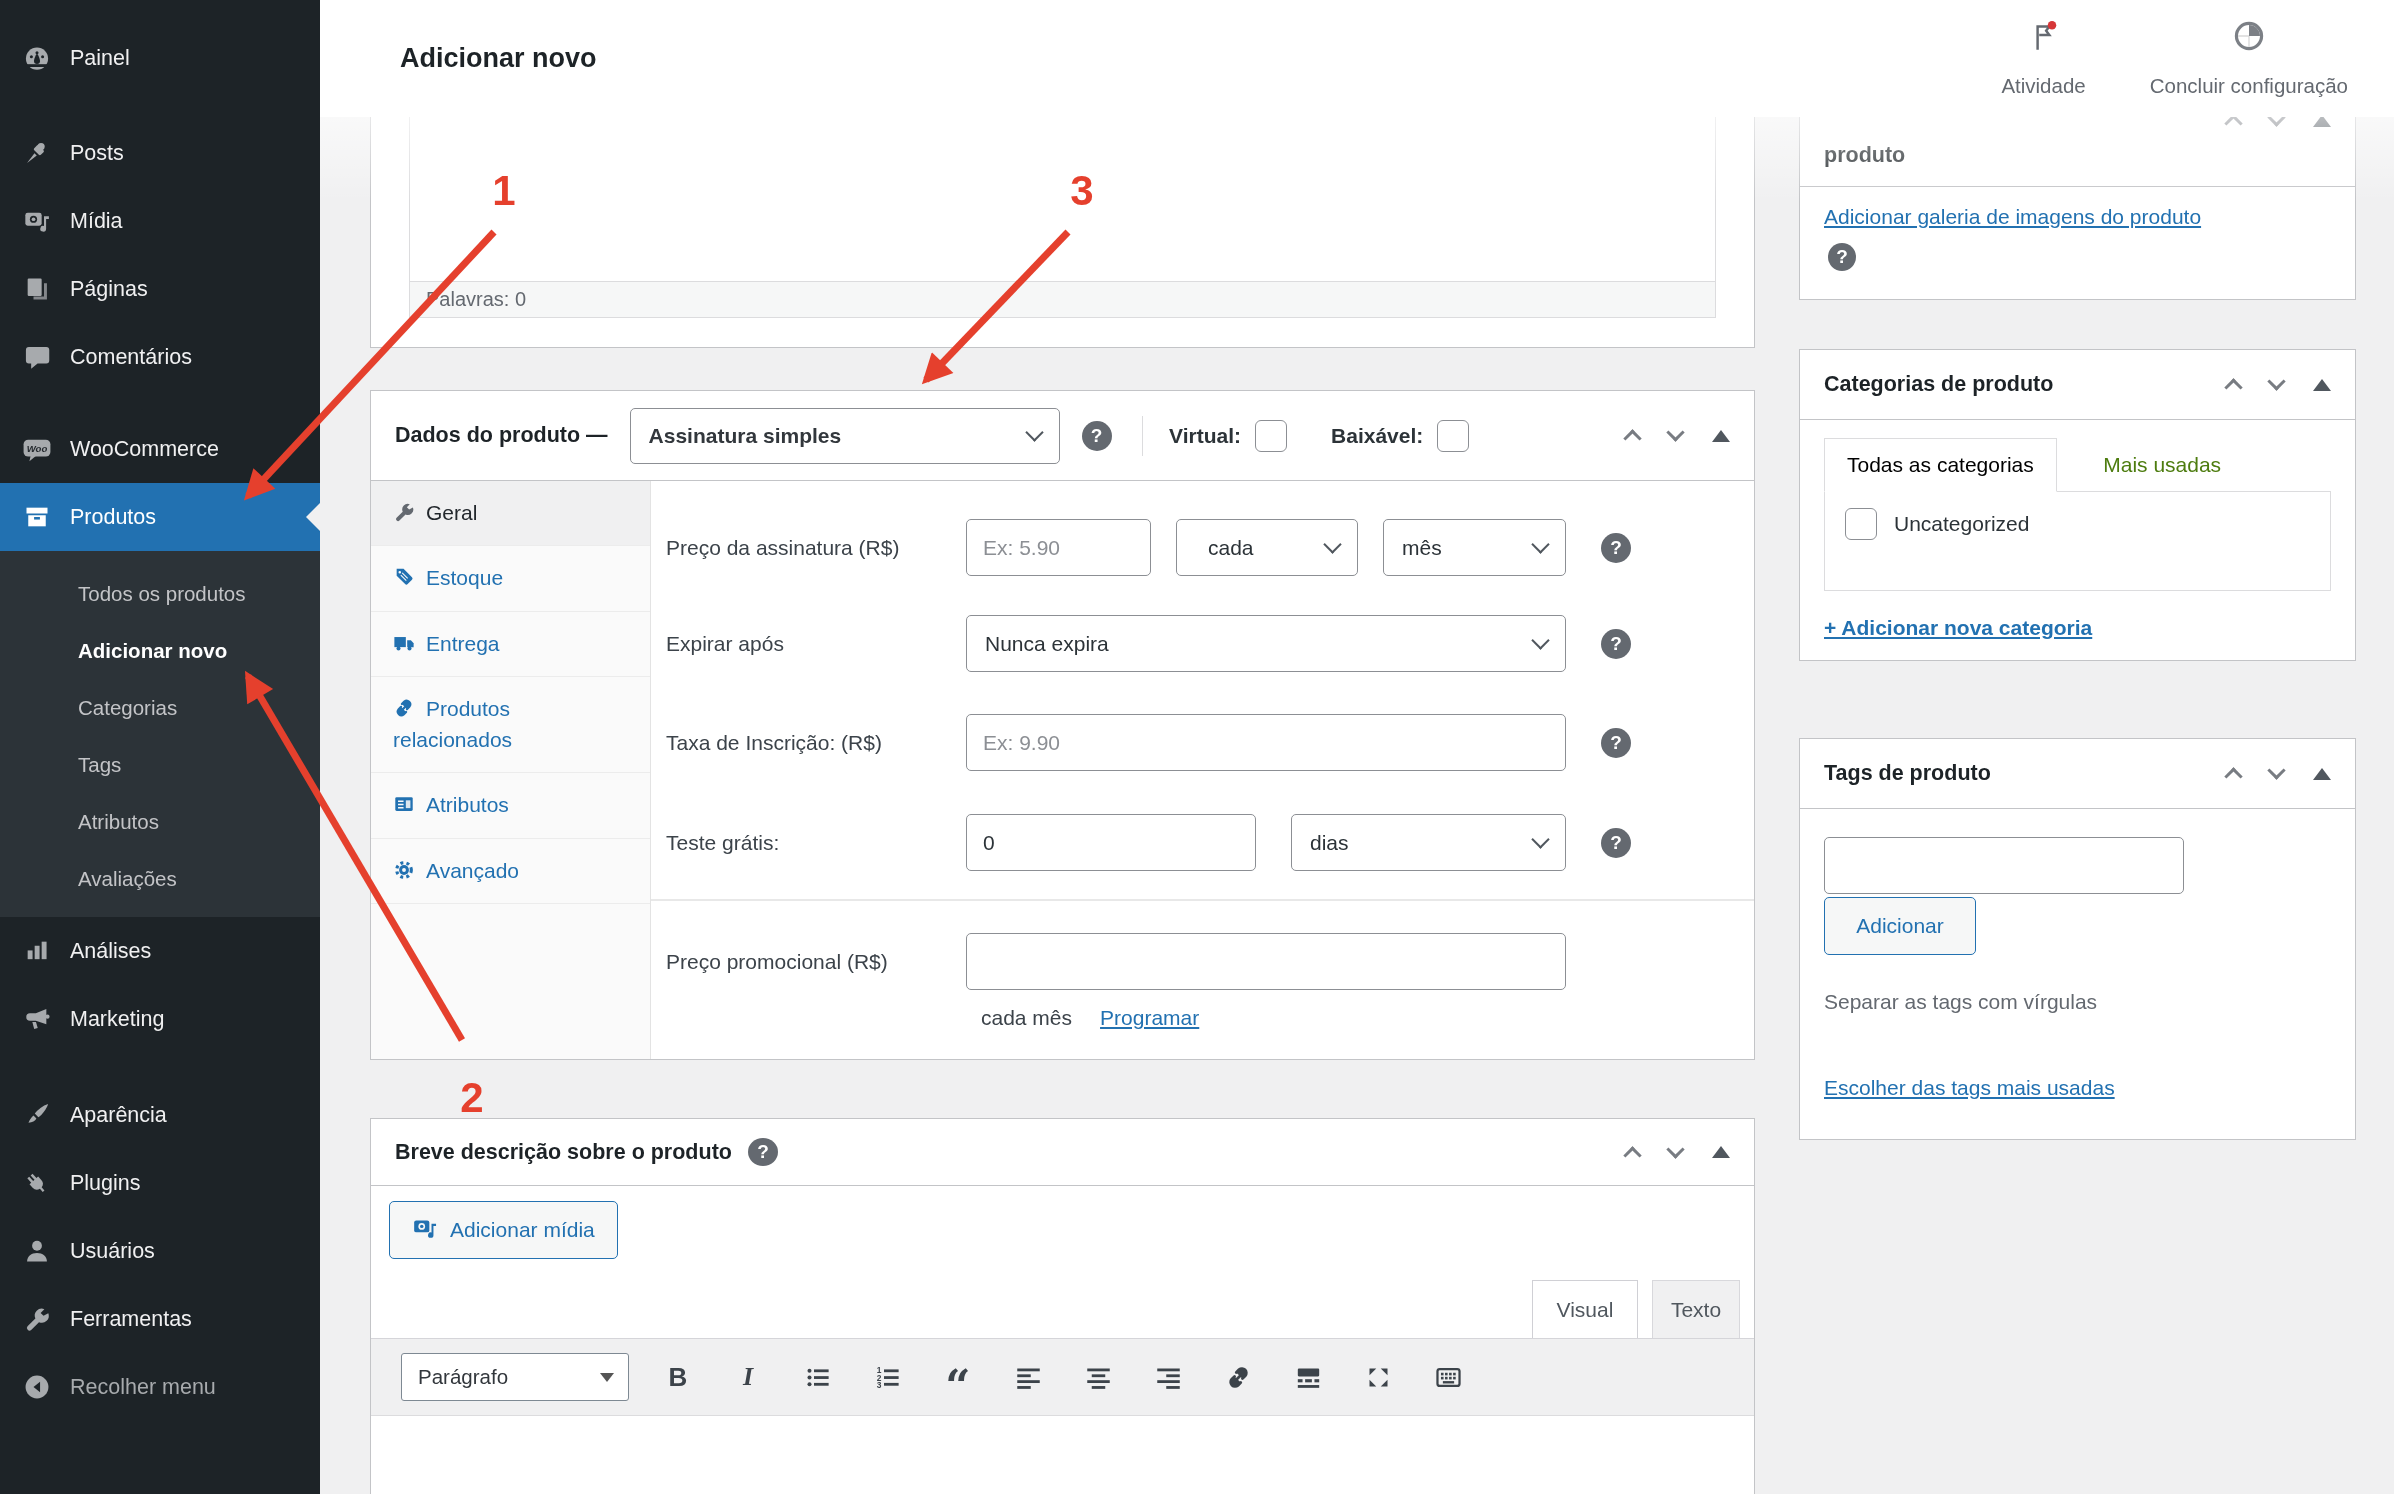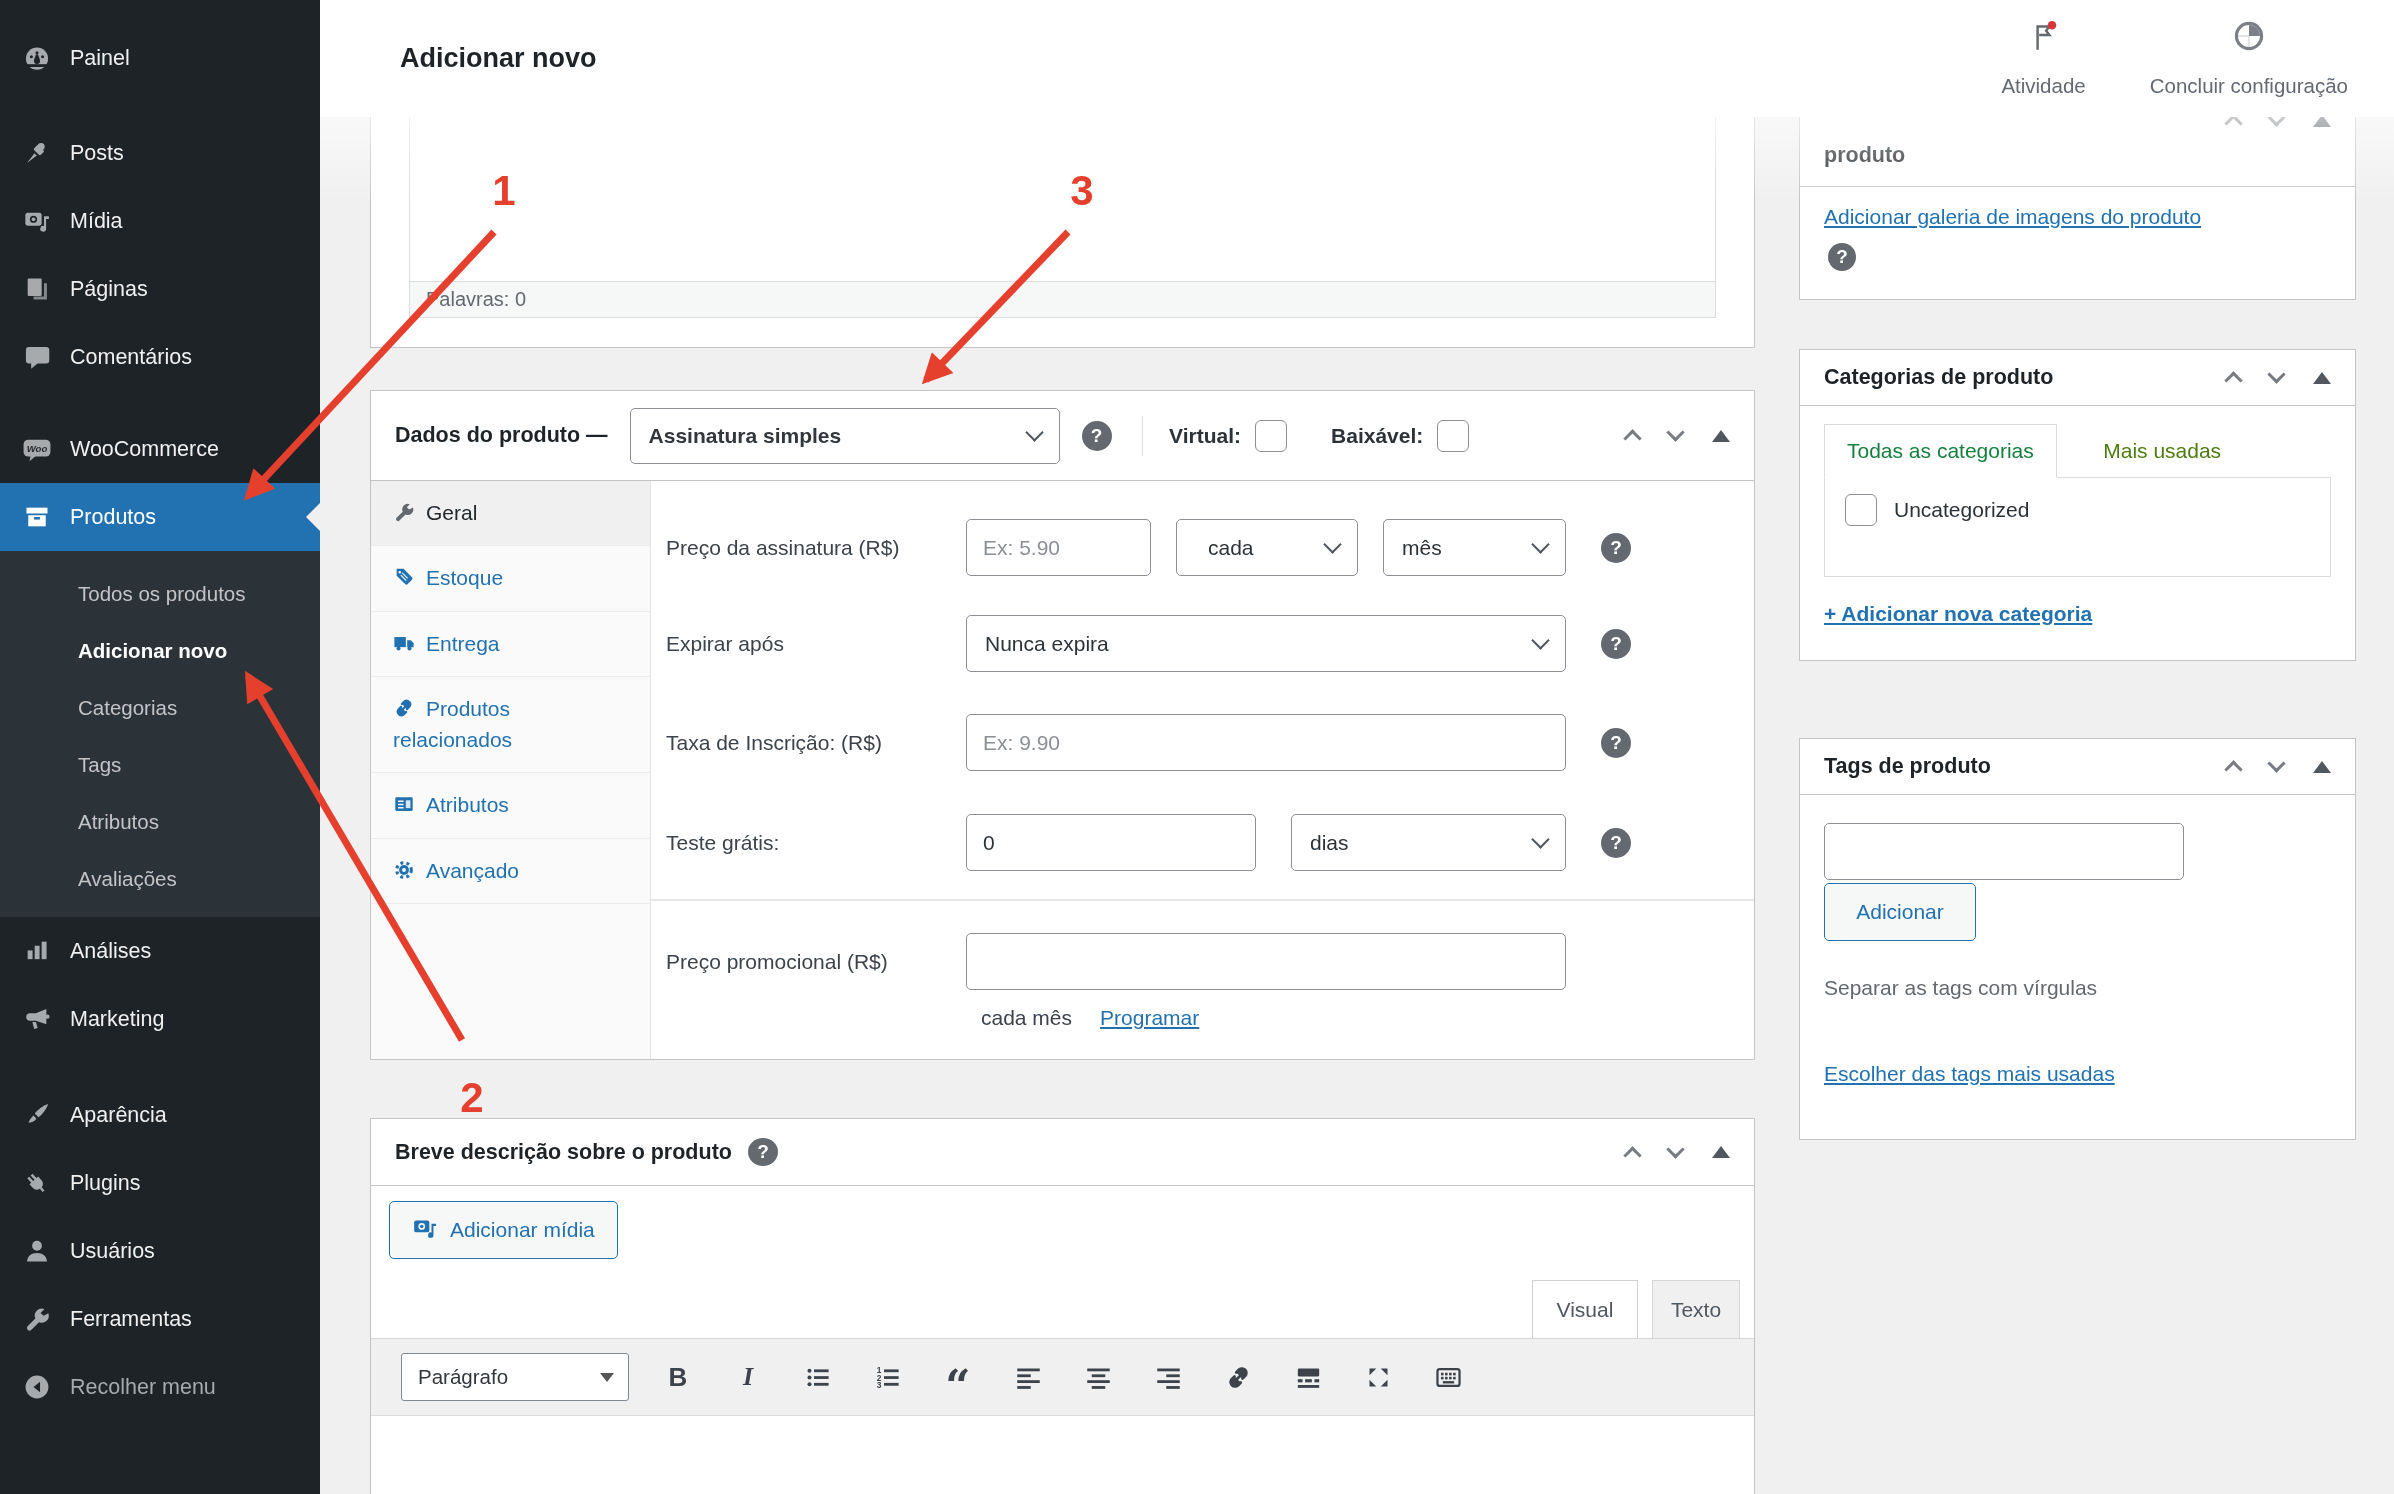--- a/index.html
+++ b/index.html
@@ -113,24 +113,24 @@
 
   
   .rpanel { position:absolute; left:1799px; width:557px; background:#fff; border:1.5px solid #c3c4c7; }
   #gallery-panel { top:80px; height:220px; }
   #gp-head { height:106px; border-bottom:1.5px solid #c3c4c7; display:flex; align-items:flex-end; padding:0 24px 18px; font-weight:bold; font-size:21.5px; position:relative; }
   #gp-head .pc { position:absolute; top:30px; right:24px; }
   #gp-body { padding:18px 24px 0; }
   #gp-body .tip { margin:14px 0 0 4px; width:28px; height:28px; }
   #cat-panel { top:349px; height:312px; }
   #tags-panel { top:738px; height:402px; }
-  .rp-head { height:56px; display:flex; align-items:center; padding:0 24px; border-bottom:1.5px solid #c3c4c7; font-weight:bold; font-size:21.5px; }
+  .rp-head { height:70px; display:flex; align-items:center; padding:0 24px; border-bottom:1.5px solid #c3c4c7; font-weight:bold; font-size:21.5px; }
   #cat-body { padding:18px 24px 0; }
   #cat-tab-all { display:inline-block; position:relative; z-index:2; padding:0 22px; line-height:52px; background:#fff;
-                 border:1.5px solid #dcdcde; border-bottom:1.5px solid #fff; margin-bottom:-1.5px; font-size:21px; color:#15803d; cursor:pointer; }
+                 border:1.5px solid #dcdcde; border-bottom:1.5px solid #fff; margin-bottom:-1.5px; font-size:21px; color:#000000; cursor:pointer; }
   #cat-tab-used { margin-left:42px; color:#4d7c0f; font-size:21px; text-decoration:none; cursor:pointer; }
   #cat-box { border:1.5px solid #dcdcde; height:100px; padding:16px 20px; background:#fff; position:relative; z-index:1; }
   .cat-row { display:flex; align-items:center; gap:17px; font-size:21px; color:#2c3338;text-align:right; }
   #cat-add { display:inline-block; margin-top:25px; font-weight:600; font-size:21px; }
   #tags-body { padding:28px 24px 0; }
   #tag-input { width:360px; }
   #tag-add-btn { display:block; margin-top:3px; width:152px; height:58px; background:#f6f7f7; border:1.5px solid #2271b1;
                  border-radius:5px; color:#2271b1; font-size:21px; font-family:"Liberation Sans",sans-serif; cursor:pointer; }
   #tag-hint { margin-top:35px; color:#646970; font-size:21px; }
   #tag-choose { display:inline-block; margin-top:62px; font-size:21px; }

